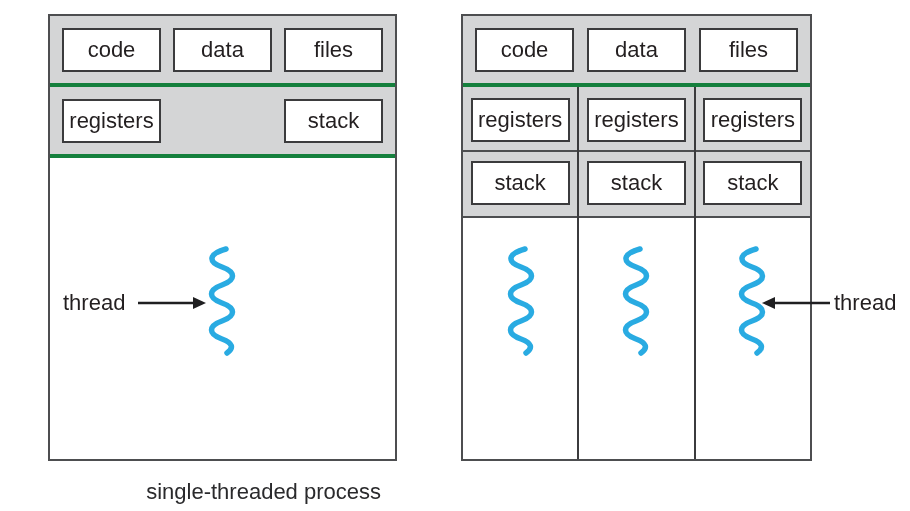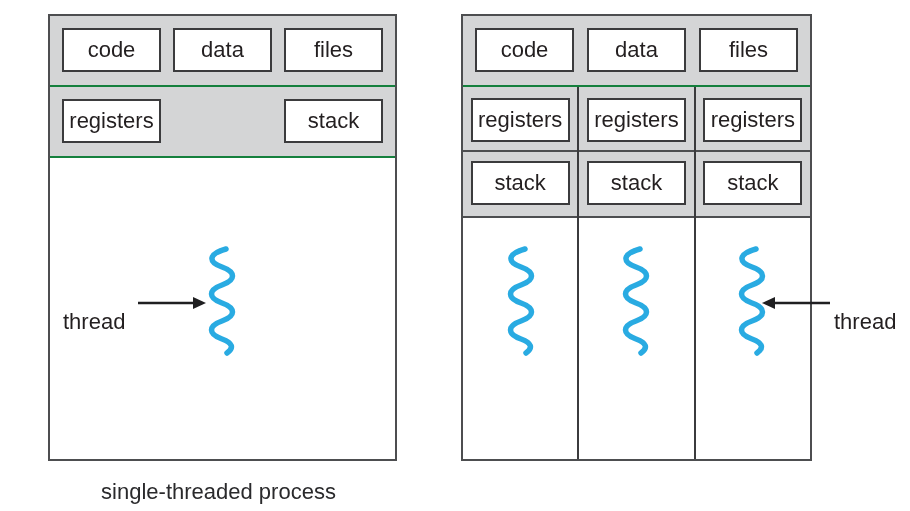--- a/index.html
+++ b/index.html
@@ -19,21 +19,21 @@
     top: 14px;
     height: 447px;
     background: #ffffff;
     border: 2px solid #4d4e50;
   }
   .left-panel  { left: 48px;  width: 349px; }
   .right-panel { left: 461px; width: 351px; }
 
   .band {
     background: #d4d5d6;
-    border-bottom: 2px solid #15803d;
+    border-bottom: 4px solid #15803d;
     display: flex;
     justify-content: space-between;
     align-items: flex-start;
     padding: 12px 12px 12px 12px;
     height: 71px;
   }
 
   .wbox {
     width: 99px;
     height: 44px;
@@ -79,42 +79,41 @@
   .sq-r1    { left: 499px; }
   .sq-r2    { left: 614px; }
   .sq-r3    { left: 730px; }
 
   .thread-label {
     position: absolute;
     top: 290px;
     font-size: 22px;
     line-height: 26px;
     white-space: nowrap;
-    margin-top: 19px;
   }
   .thread-label-left  { left: 63px;  }
   .thread-label-right { left: 834px; }
 
   .arrow {
     position: absolute;
     top: 295px;
     z-index: 3;
   }
   .arrow-left-ann  { left: 138px; }
   .arrow-right-ann { left: 760px; }
 
   .caption {
     position: absolute;
     top: 479px;
     font-size: 22px;
     line-height: 26px;
     text-align: center;
     color: #2a2a2c;
   }
-  .caption-left  { left: 44px;  width: 349px; }
+  .caption-left  { left: 32px;  width: 349px; text-align: right; }
   .caption-right { left: 461px; width: 351px; }
 </style>
 </head>
 <body>
 
 <div class="canvas">
 
   <div class="panel left-panel">
     <div class="band">
       <div class="wbox">

